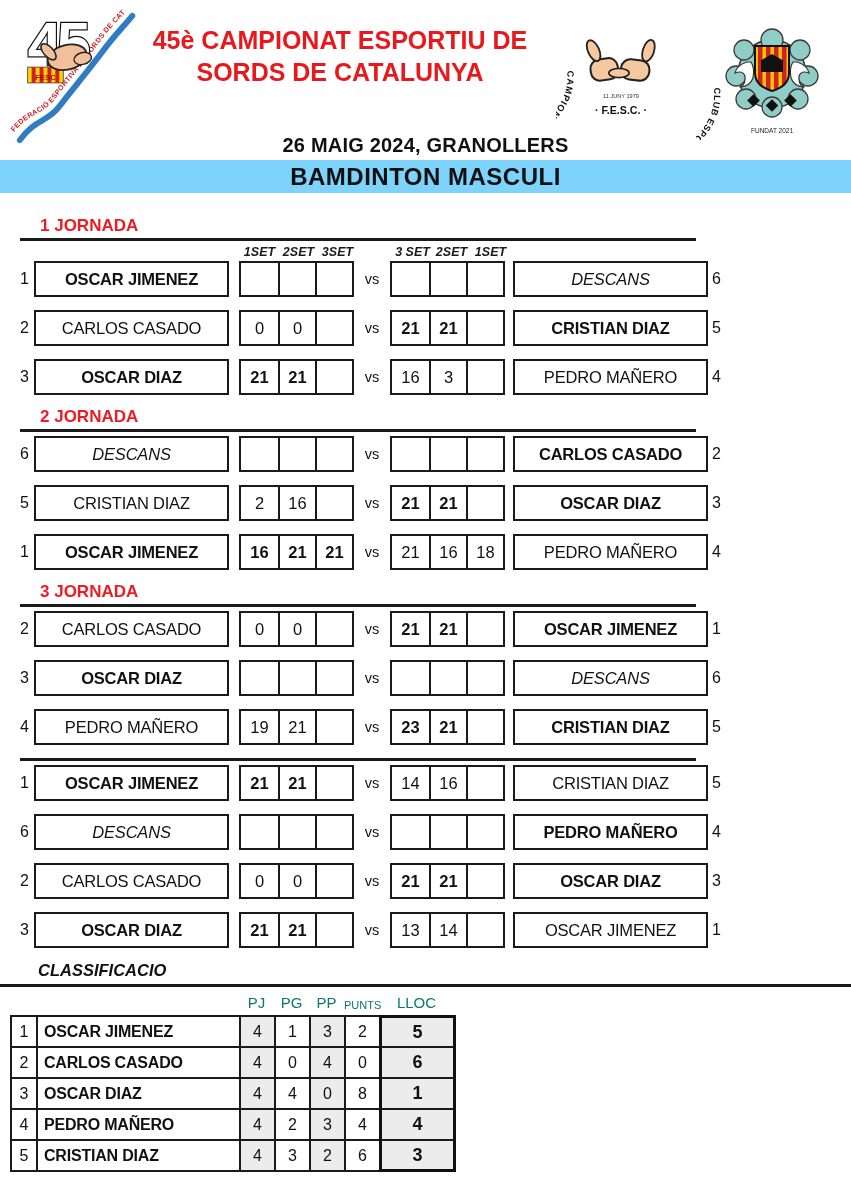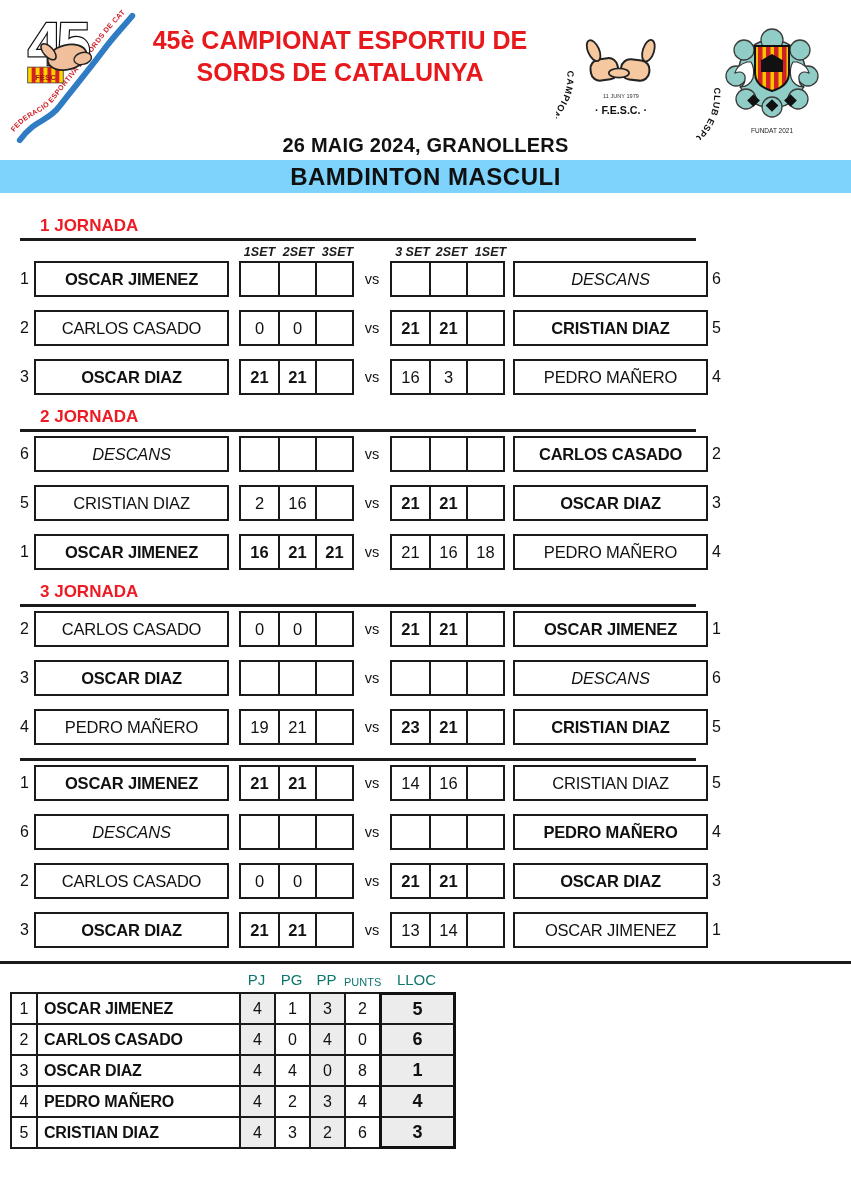--- a/index.html
+++ b/index.html
@@ -430,20 +430,21 @@
             <div class="score-cell">14</div>
             <div class="score-cell"></div>
           </div>
     <div class="name-box right-side normal">OSCAR JIMENEZ</div>
     <div class="row-no right">1</div>
   </div>
       </div>
   </div>
 
   <div class="classif">
+    <div class="classif-title">CLASSIFICACIO</div>
     <div class="classif-rule"></div>
     <div class="c-head">
       <div class="c-head-spacer"></div>
       <div class="c-head-label">PJ</div>
       <div class="c-head-label">PG</div>
       <div class="c-head-label">PP</div>
       <div class="c-head-label small">PUNTS</div>
       <div class="c-head-label lloc-h">LLOC</div>
     </div>
     <div class="c-table">

